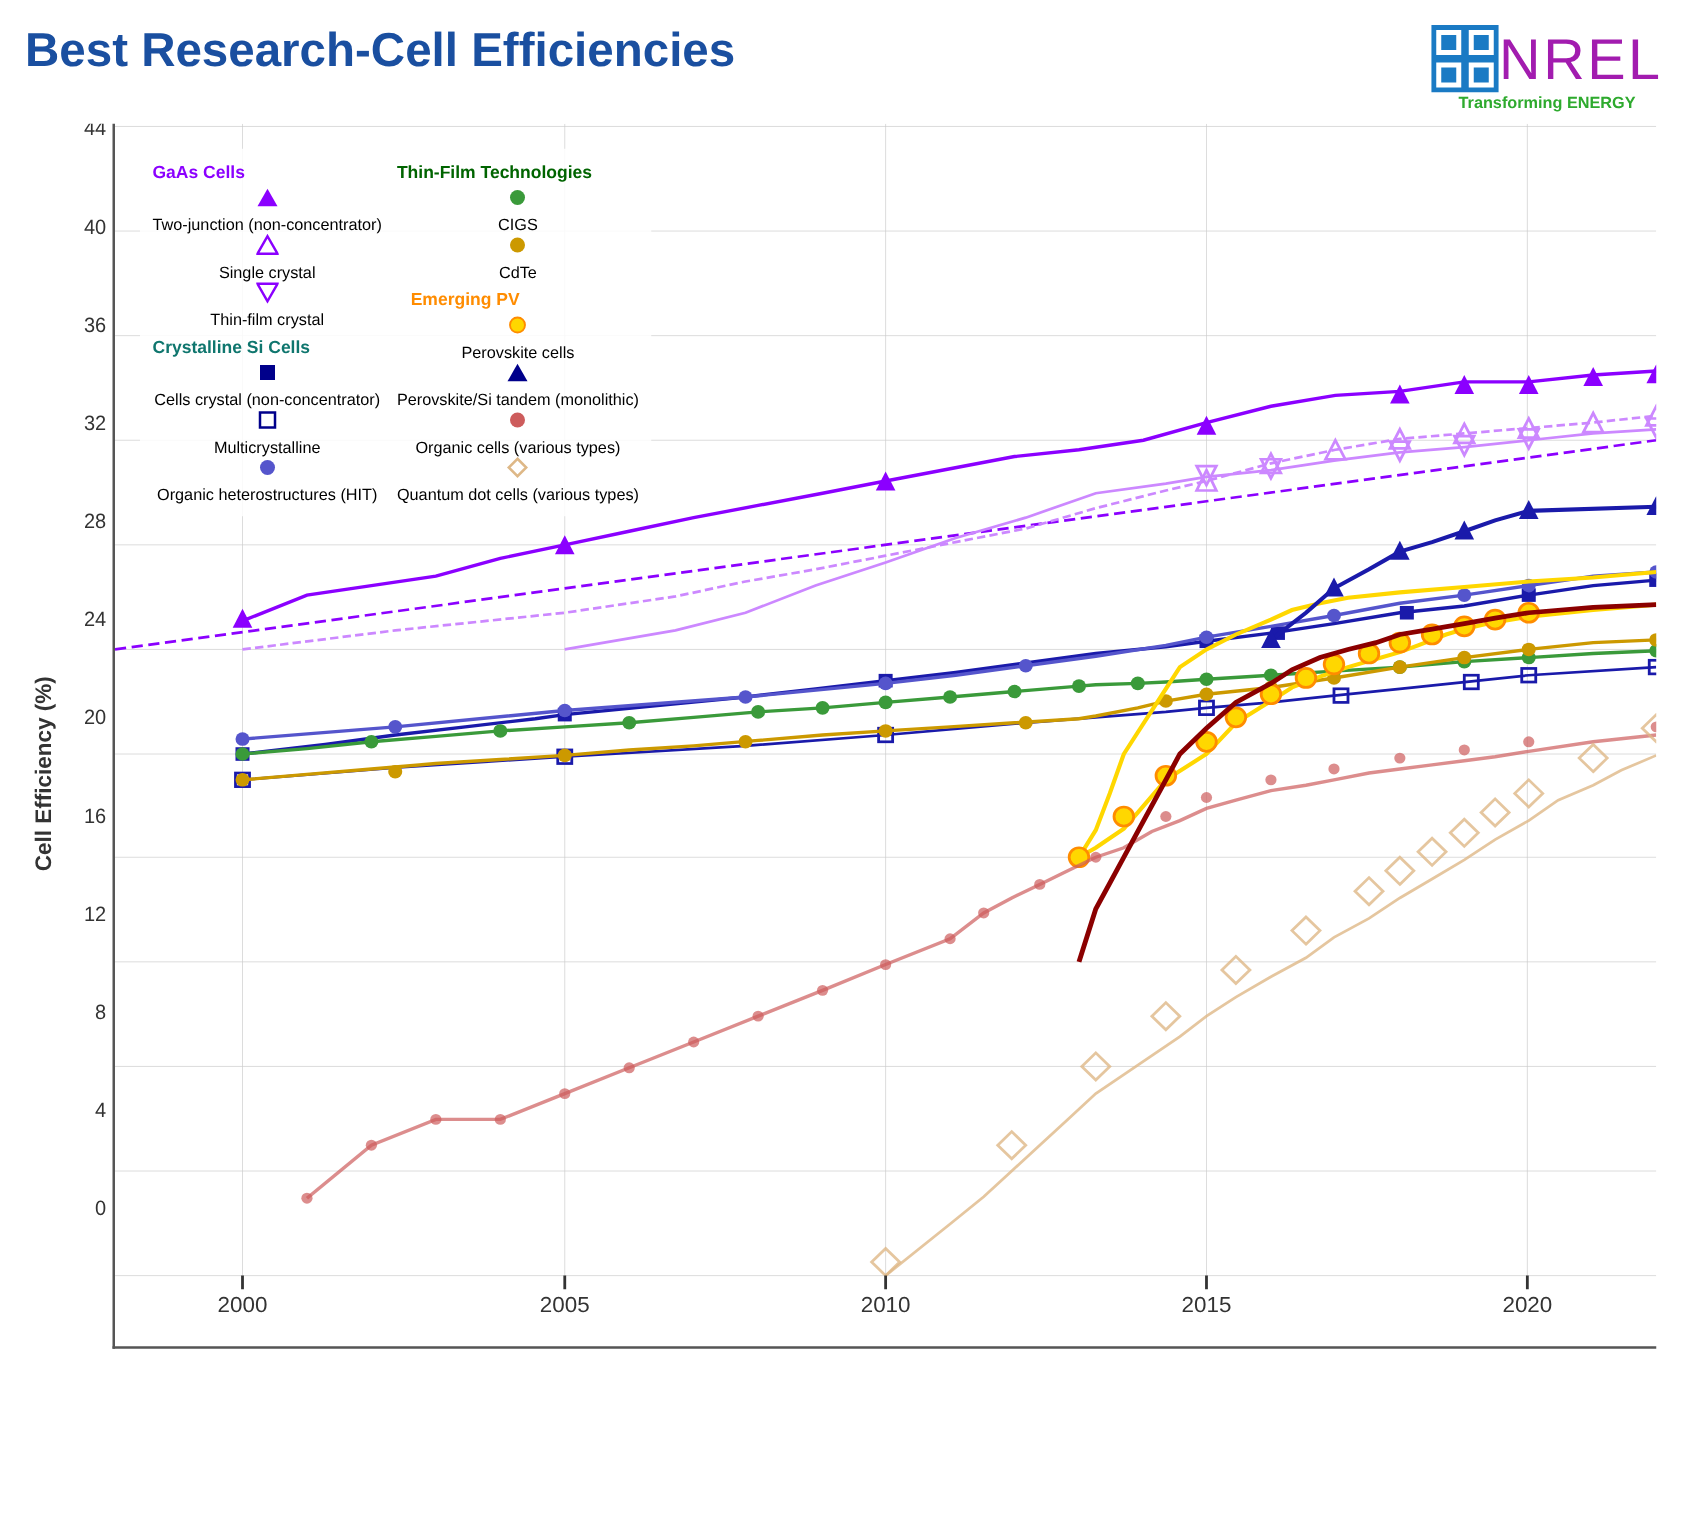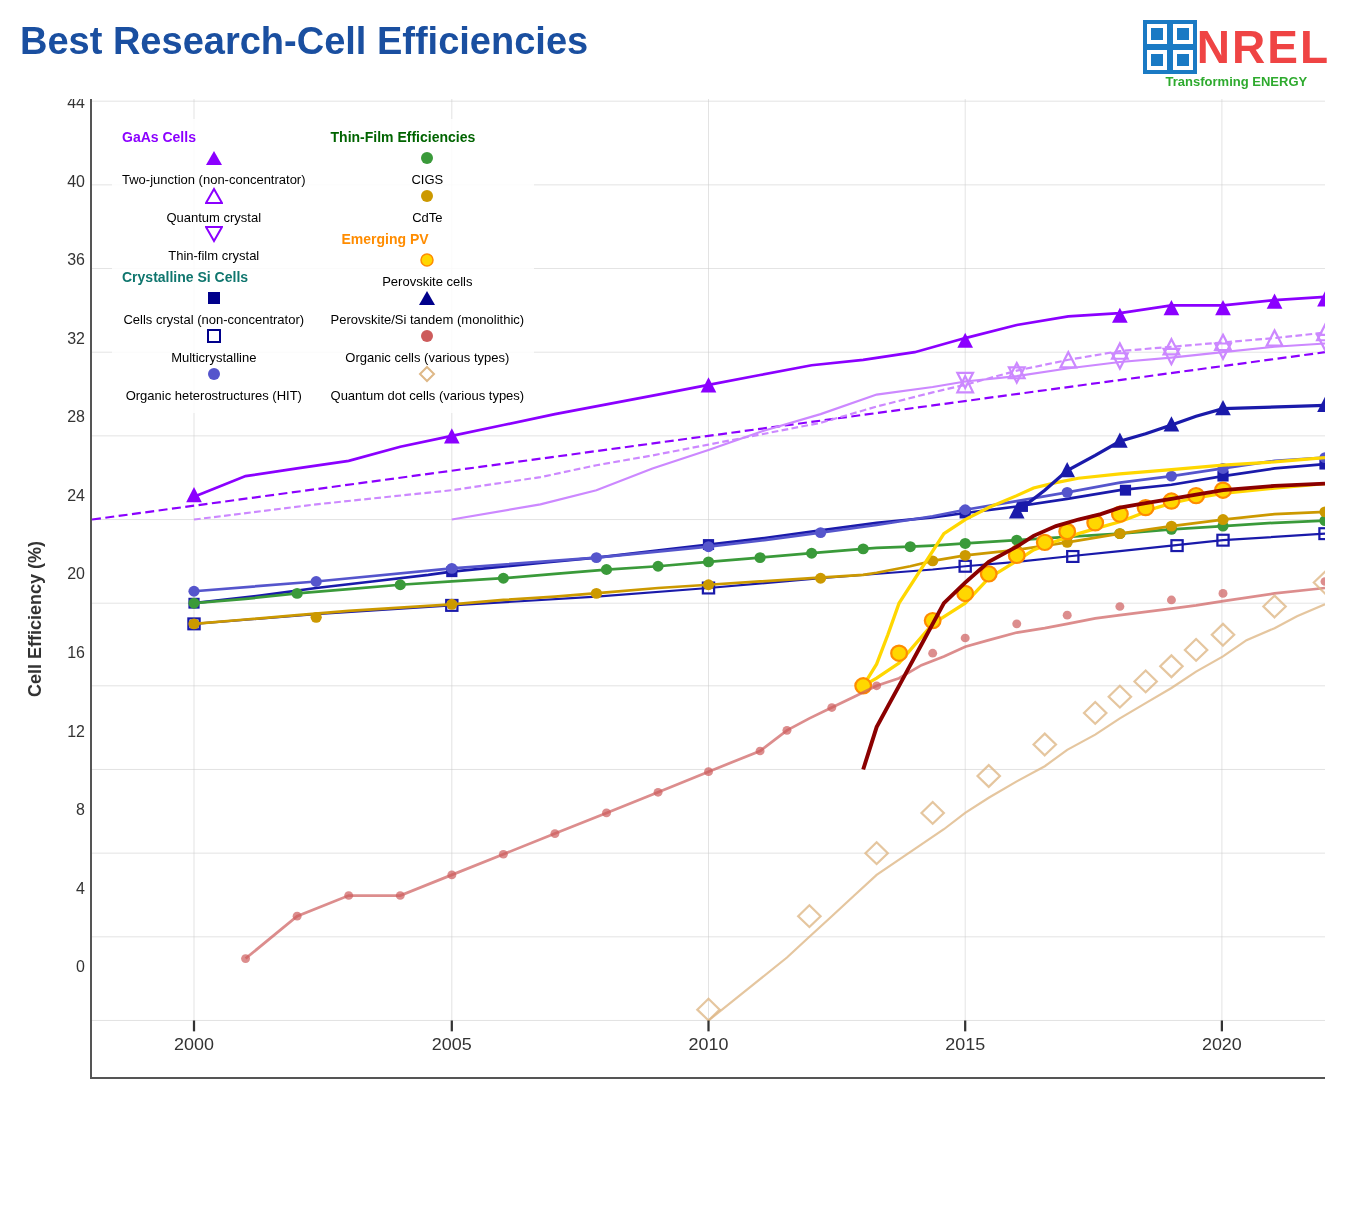--- a/index.html
+++ b/index.html
@@ -32,22 +32,22 @@
       display: flex;
       flex-direction: column;
       align-items: center;
     }
     .nrel-logo-box {
       display: flex;
       align-items: center;
     }
     .nrel-text {
       font-size: 46px;
-      font-weight: bold;
-      color: #ef4444;
+      font-weight: normal;
+      color: #a21caf;
       letter-spacing: 2px;
     }
     .nrel-tagline {
       font-size: 13px;
       color: #555;
       text-align: right;
     }
     .nrel-tagline span {
       color: #2eaa2e;
       font-weight: bold;
@@ -328,35 +328,35 @@
         <text x="1008" y="875" text-anchor="middle" font-size="16" fill="#333">2020</text>
 
         <line x1="91" y1="848" x2="91" y2="858" stroke="#333" stroke-width="2"></line>
         <line x1="321" y1="848" x2="321" y2="858" stroke="#333" stroke-width="2"></line>
         <line x1="550" y1="848" x2="550" y2="858" stroke="#333" stroke-width="2"></line>
         <line x1="779" y1="848" x2="779" y2="858" stroke="#333" stroke-width="2"></line>
         <line x1="1008" y1="848" x2="1008" y2="858" stroke="#333" stroke-width="2"></line>
       </svg>
 
       
-      <div style="position:absolute; top:20px; left:20px; display:flex; gap:25px; font-size:13px; background:rgba(255,255,255,0.85); padding:10px;">
+      <div style="position:absolute; top:20px; left:20px; display:flex; gap:12px; font-size:13px; background:rgba(255,255,255,0.85); padding:10px;">
 
         <div>
           <div style="font-weight:bold; color:#8B00FF; font-size:14px; margin-bottom:4px;">GaAs Cells</div>
           <div class="legend-item">
             <svg width="18" height="18">
                 <polygon points="9,2 17,16 1,16" fill="#8B00FF"></polygon>
               </svg>
             <span>Two-junction (non-concentrator)</span>
           </div>
           <div class="legend-item">
             <svg width="18" height="18">
                 <polygon points="9,2 17,16 1,16" fill="none" stroke="#8B00FF" stroke-width="2"></polygon>
               </svg>
-            <span>Quantum crystal</span>
+            <span>Single crystal</span>
           </div>
           <div class="legend-item">
             <svg width="18" height="18">
                 <polygon points="9,16 17,2 1,2" fill="none" stroke="#8B00FF" stroke-width="2"></polygon>
               </svg>
             <span>Thin-film crystal</span>
           </div>
           <div style="font-weight:bold; color:#0f766e; font-size:14px; margin-top:6px; margin-bottom:4px;">Crystalline Si Cells</div>
           <div class="legend-item">
             <svg width="18" height="18">
@@ -372,21 +372,21 @@
           </div>
           <div class="legend-item">
             <svg width="18" height="18">
                 <circle cx="9" cy="9" r="6" fill="#5555cc"></circle>
               </svg>
             <span>Organic heterostructures (HIT)</span>
           </div>
         </div>
 
         <div>
-          <div style="font-weight:bold; color:#006400; font-size:14px; margin-bottom:4px;">Thin-Film Efficiencies</div>
+          <div style="font-weight:bold; color:#006400; font-size:14px; margin-bottom:4px;">Thin-Film Technologies</div>
           <div class="legend-item">
             <svg width="18" height="18">
                 <circle cx="9" cy="9" r="6" fill="#3a9a3a"></circle>
               </svg>
             <span>CIGS</span>
           </div>
           <div class="legend-item">
             <svg width="18" height="18">
                 <circle cx="9" cy="9" r="6" fill="#cc9900"></circle>
               </svg>

